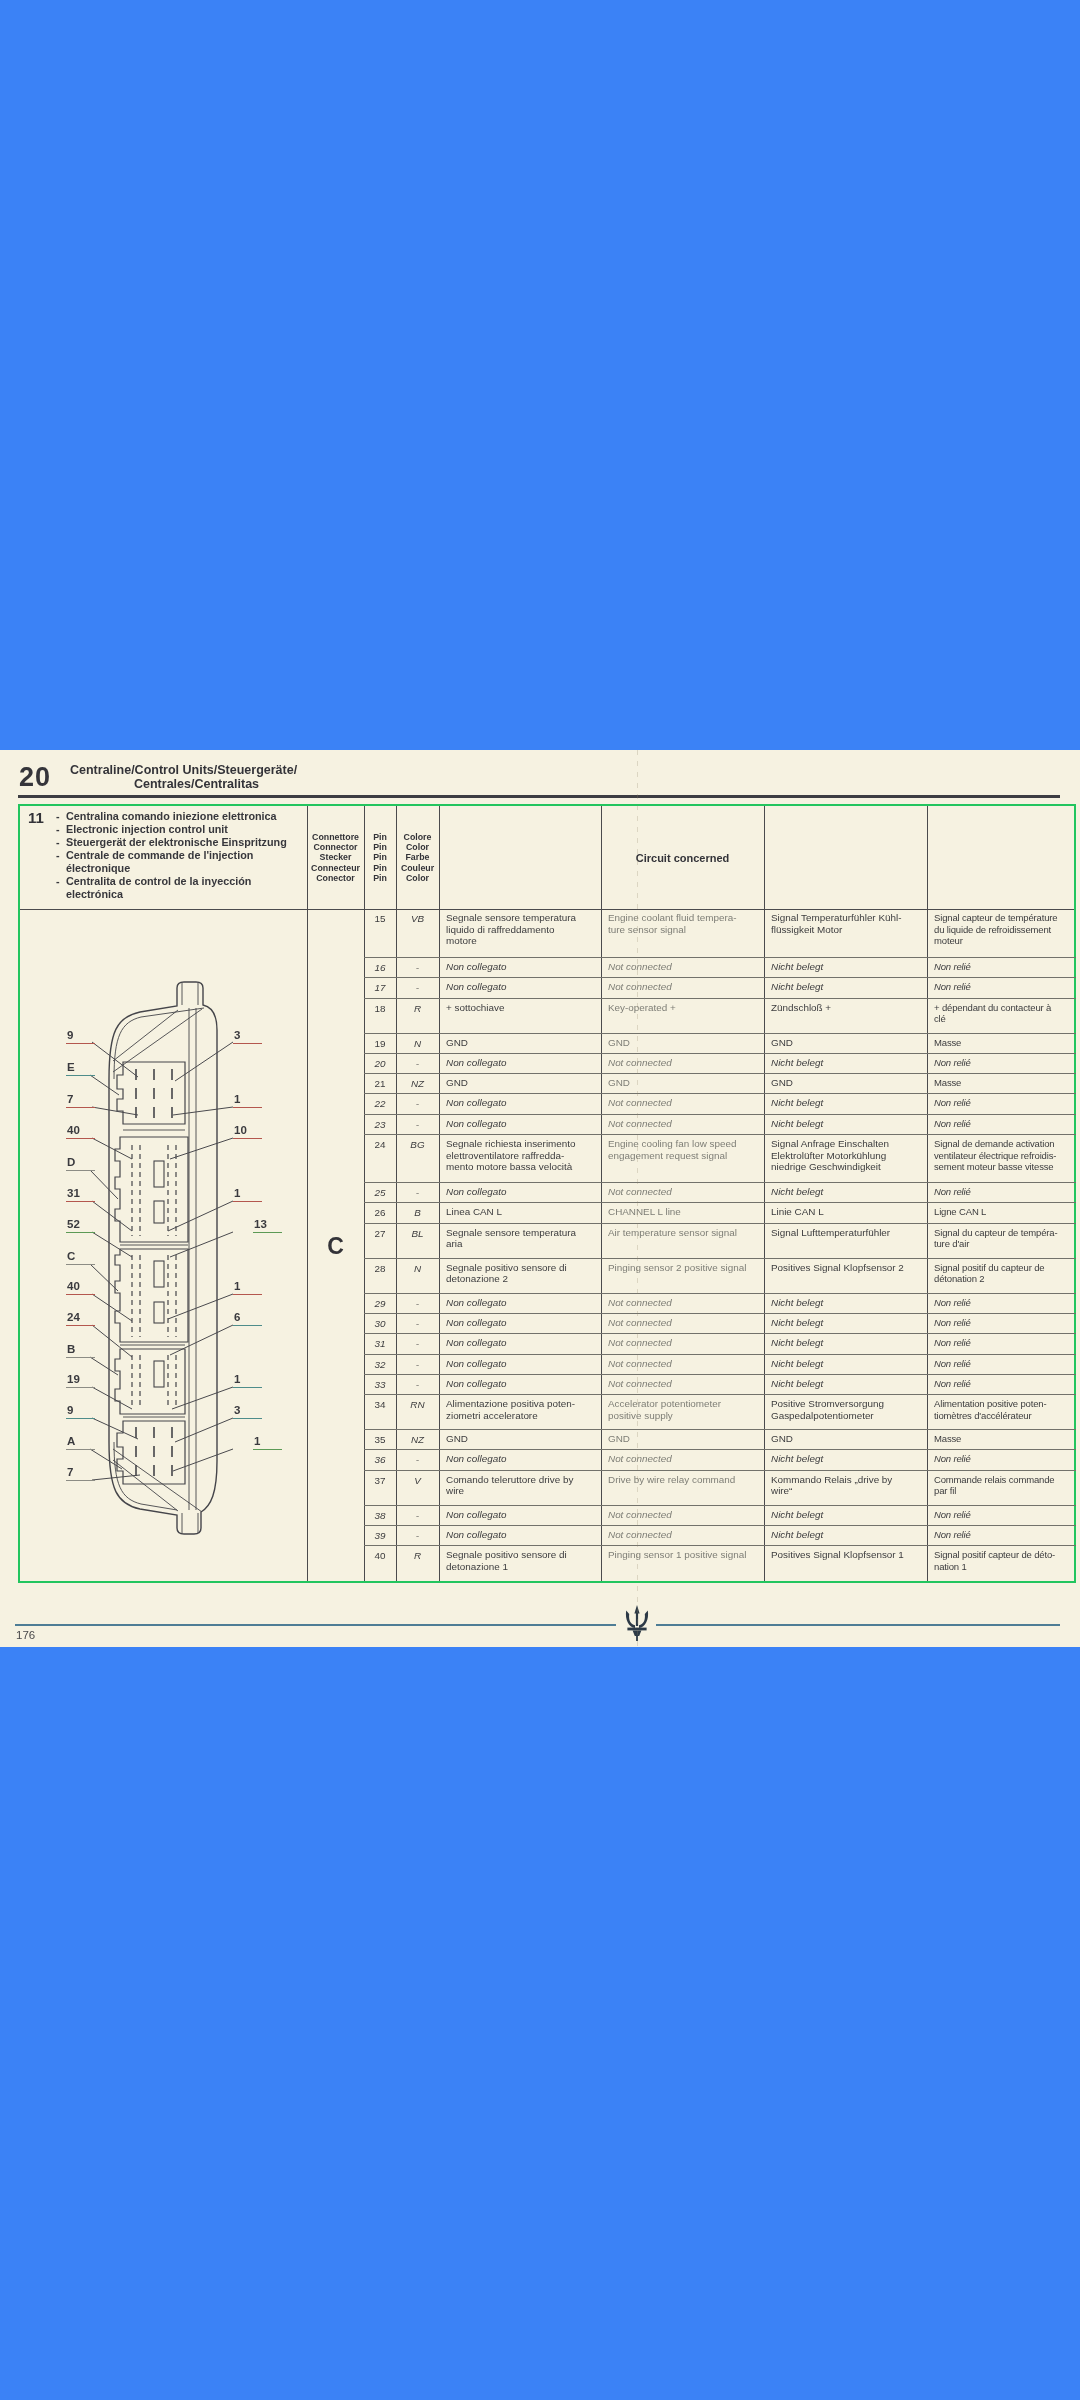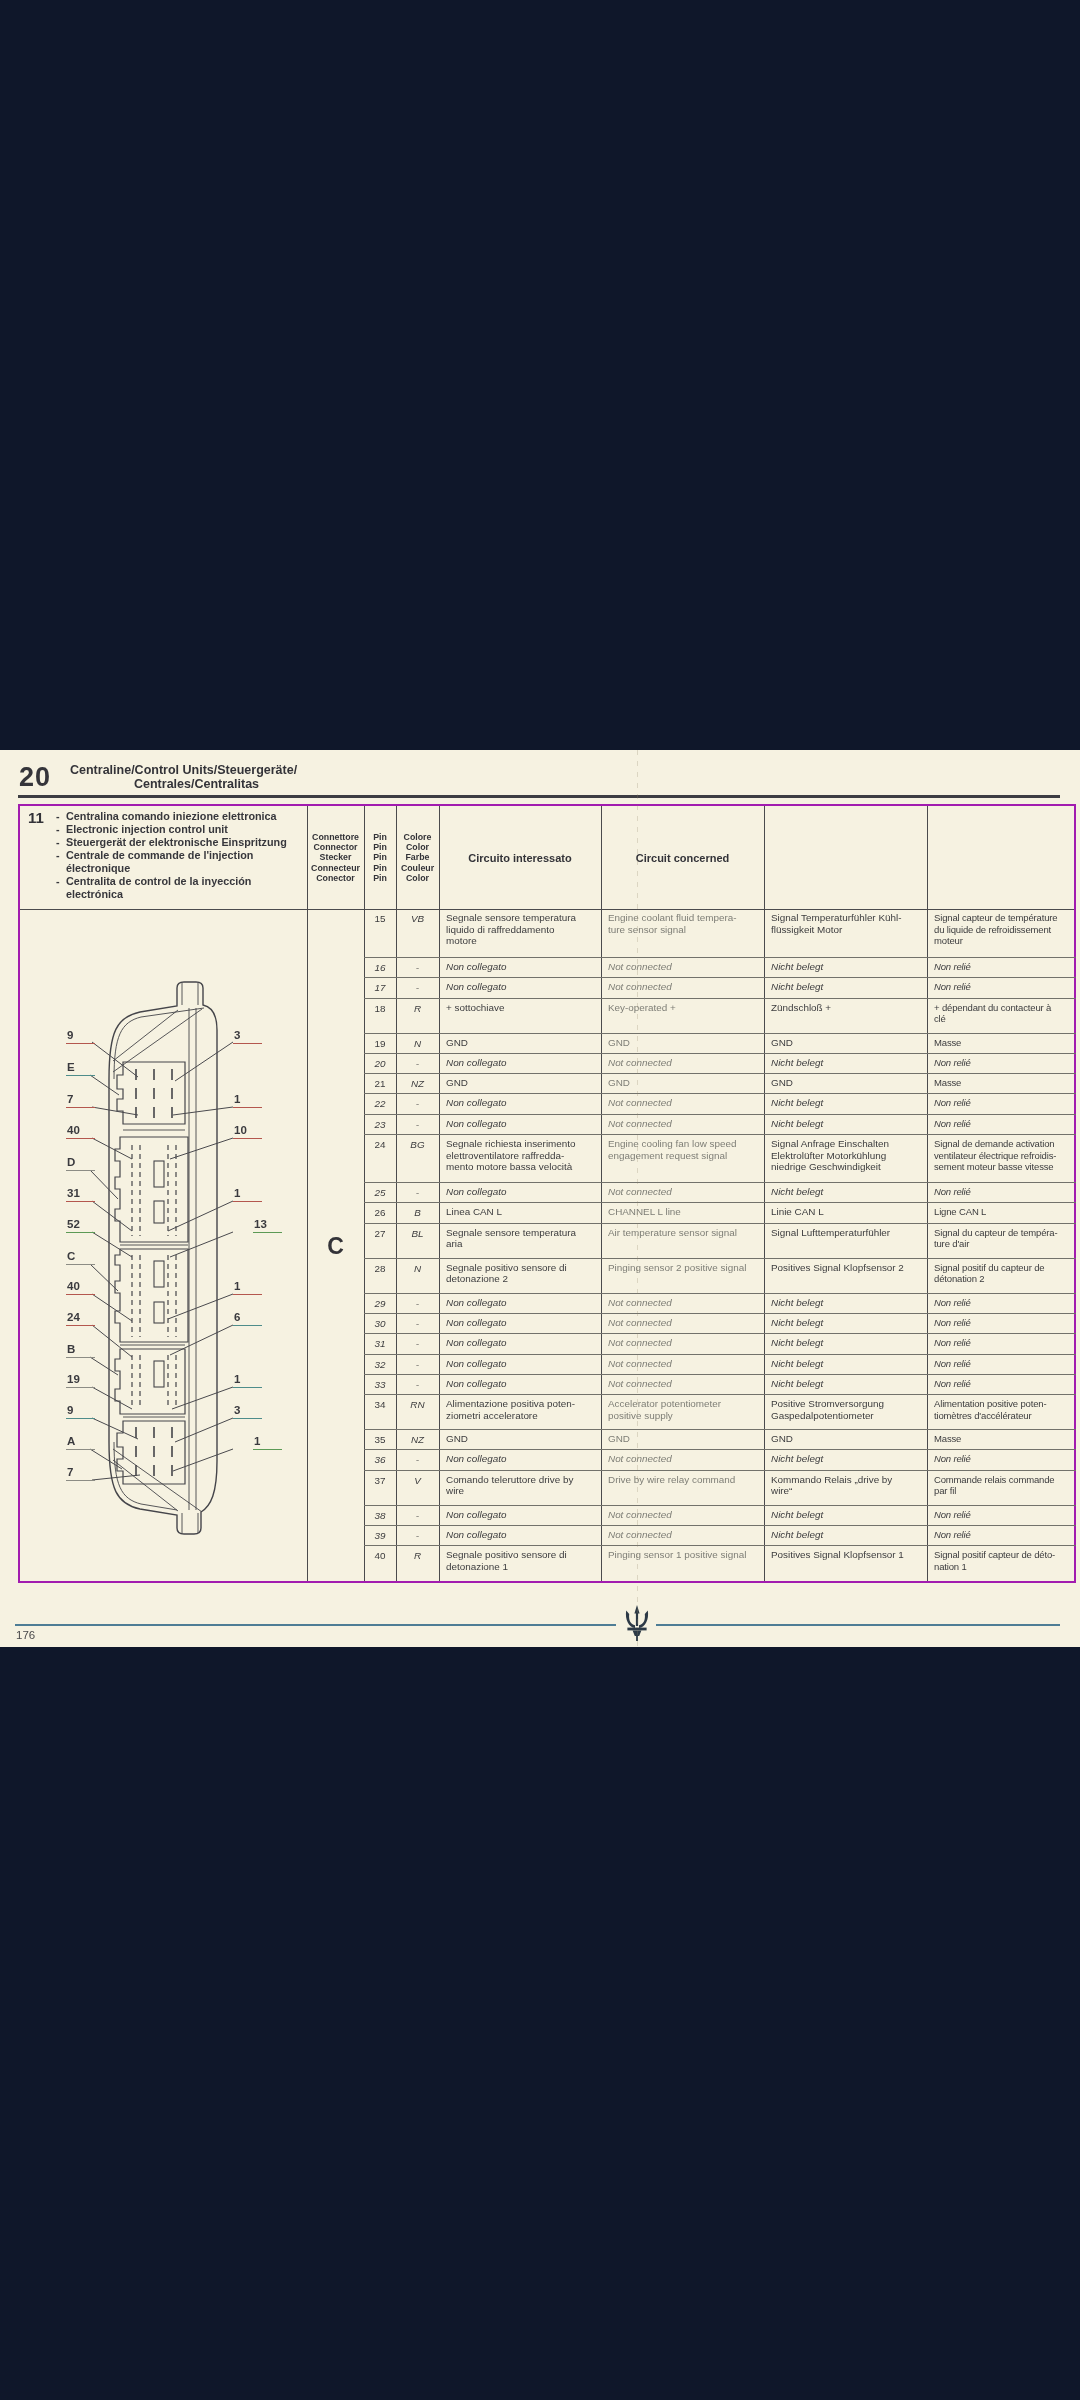--- a/index.html
+++ b/index.html
@@ -1,25 +1,25 @@
 <!DOCTYPE html>
 <html><head>
 <meta charset="utf-8">
 <style>
   html,body{margin:0;padding:0;background:#000;}
-  .canvas{position:relative;width:1080px;height:2400px;background:#0f172a;overflow:hidden;
+  .canvas{position:relative;width:1080px;height:2400px;background:#3b82f6;overflow:hidden;
           font-family:"Liberation Sans", sans-serif;color:#3c3c3e;}
   .page{position:absolute;left:0;top:750px;width:1080px;height:897px;background:#f6f2e1;}
   
   .chapter-num{position:absolute;left:19px;top:12px;font-size:27px;font-weight:bold;color:#35353a;letter-spacing:1px;}
   .title-1{position:absolute;left:70px;top:13px;font-size:12.5px;font-weight:bold;color:#333338;}
   .title-2{position:absolute;left:134px;top:27px;font-size:12.5px;font-weight:bold;color:#333338;}
   .header-rule{position:absolute;left:18px;top:45px;width:1042px;height:3px;background:#3d3d42;}
   
-  .tbl{position:absolute;left:18px;top:54px;width:1058px;height:779px;border:2px solid #a21caf;box-sizing:border-box;}
+  .tbl{position:absolute;left:18px;top:54px;width:1058px;height:779px;border:2px solid #22c55e;box-sizing:border-box;}
   .vline{position:absolute;top:0;width:1px;height:100%;background:#4b4b4d;}
   .hline-head{position:absolute;left:0;top:103px;width:100%;height:1px;background:#4b4b4d;}
   .desc-cell{position:absolute;left:0;top:0;width:287px;height:103px;box-sizing:border-box;padding:4px 2px 0 7px;}
   .item-num{position:absolute;left:8px;top:3px;font-size:15px;font-weight:bold;color:#333338;}
   .desc-list{position:absolute;left:36px;top:4px;width:248px;}
   .desc-row{display:flex;font-size:10.8px;font-weight:bold;color:#37373c;line-height:13px;}
   .desc-dash{width:10px;flex:none;}
   .desc-text{white-space:pre-line;}
   .hcell{position:absolute;top:0;height:103px;display:flex;align-items:center;justify-content:center;
          text-align:center;font-weight:bold;color:#333338;box-sizing:border-box;}
@@ -123,21 +123,20 @@
       <div class="hcell hstack" style="left:344px;width:32px">Pin
 Pin
 Pin
 Pin
 Pin</div>
       <div class="hcell hstack" style="left:376px;width:43px">Colore
 Color
 Farbe
 Couleur
 Color</div>
-      <div class="hcell hmain" style="left:419px;width:162px">Circuito interessato</div>
       <div class="hcell hmain" style="left:581px;width:163px">Circuit concerned</div>
 
       <div class="conn-cell">
         <span class="conn-letter">C</span>
       </div>
 
       <div class="diag">
         <svg width="287" height="674" viewBox="0 0 287 674" fill="none" stroke="#45454a" stroke-width="1.4">
 
           <path d="M89,170 C89,122 97,108 120,103 L157,97 L157,79 C157,75 160,73 164,73 L176,73 C180,73 183,75 183,79 L183,96 C192,98 197,107 197,121 L197,552 C197,584 191,597 181,603 L181,619 C181,623 178,625 174,625 L164,625 C160,625 157,623 157,619 L157,606 L120,600 C97,595 89,581 89,533 Z"></path>

